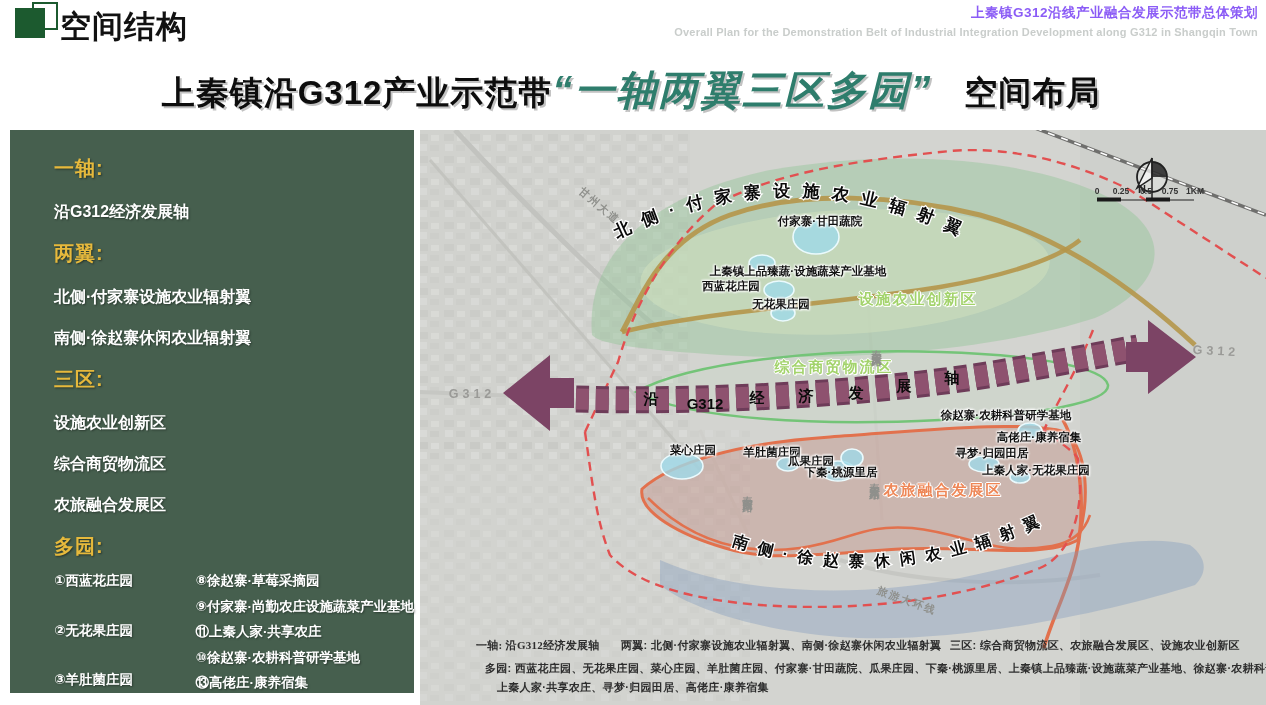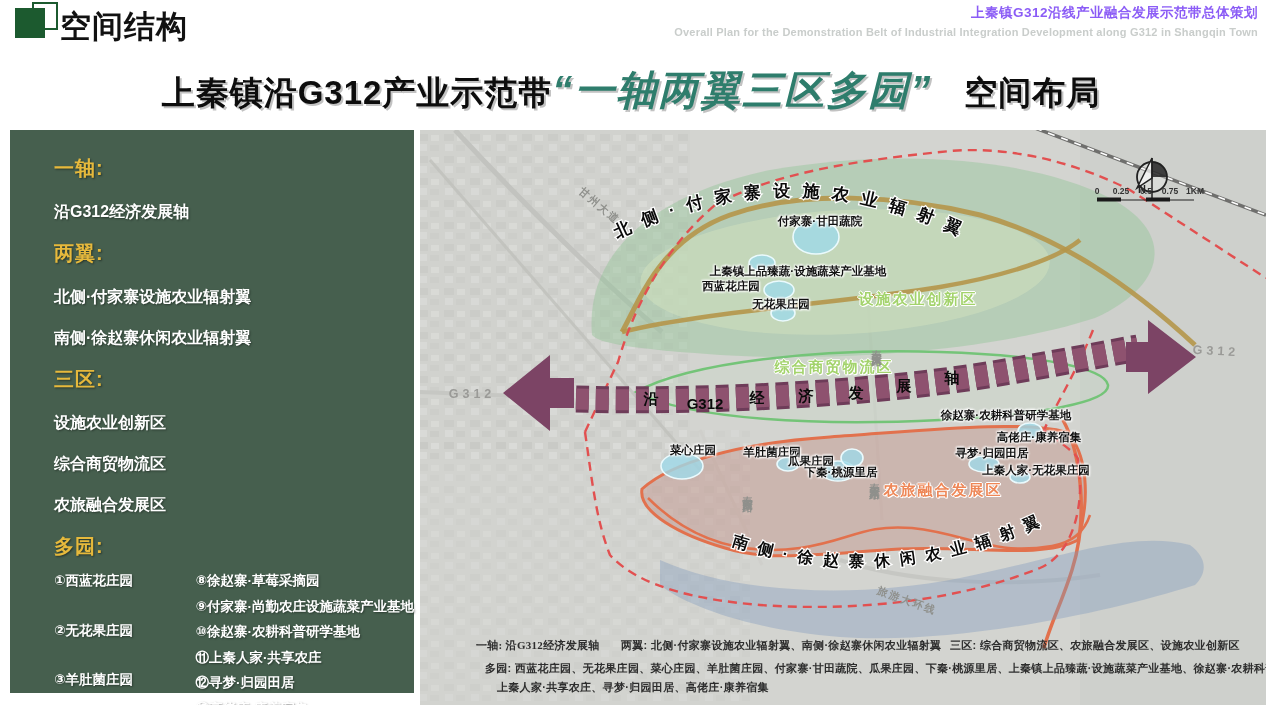--- a/index.html
+++ b/index.html
@@ -85,23 +85,22 @@
         <div class="col col-left">
           <div class="park">①西蓝花庄园</div>
           <div class="park">②无花果庄园</div>
           <div class="park">③羊肚菌庄园</div>
           <div class="park">④菜心庄园</div>
           <div class="park">⑦绿松瓜果庄园</div>
         </div>
         <div class="col">
           <div class="park">⑧徐赵寨·草莓采摘园</div>
           <div class="park">⑨付家寨·尚勤农庄设施蔬菜产业基地</div>
+          <div class="park">⑪上秦人家·共享农庄</div>
           <div class="park">⑩徐赵寨·农耕科普研学基地</div>
-          <div class="park">⑪上秦人家·共享农庄</div>
-          <div class="park">⑫寻梦·归园田居</div>
           <div class="park">⑬高佬庄·康养宿集</div>
         </div>
       </div>
     </div>
 
   <div id="map">
     <svg width="846" height="575" viewBox="420 130 846 575">
       <defs>
         <pattern id="blocks" width="26" height="22" patternUnits="userSpaceOnUse">
           <rect width="26" height="22" fill="#d0d1cd"></rect>

